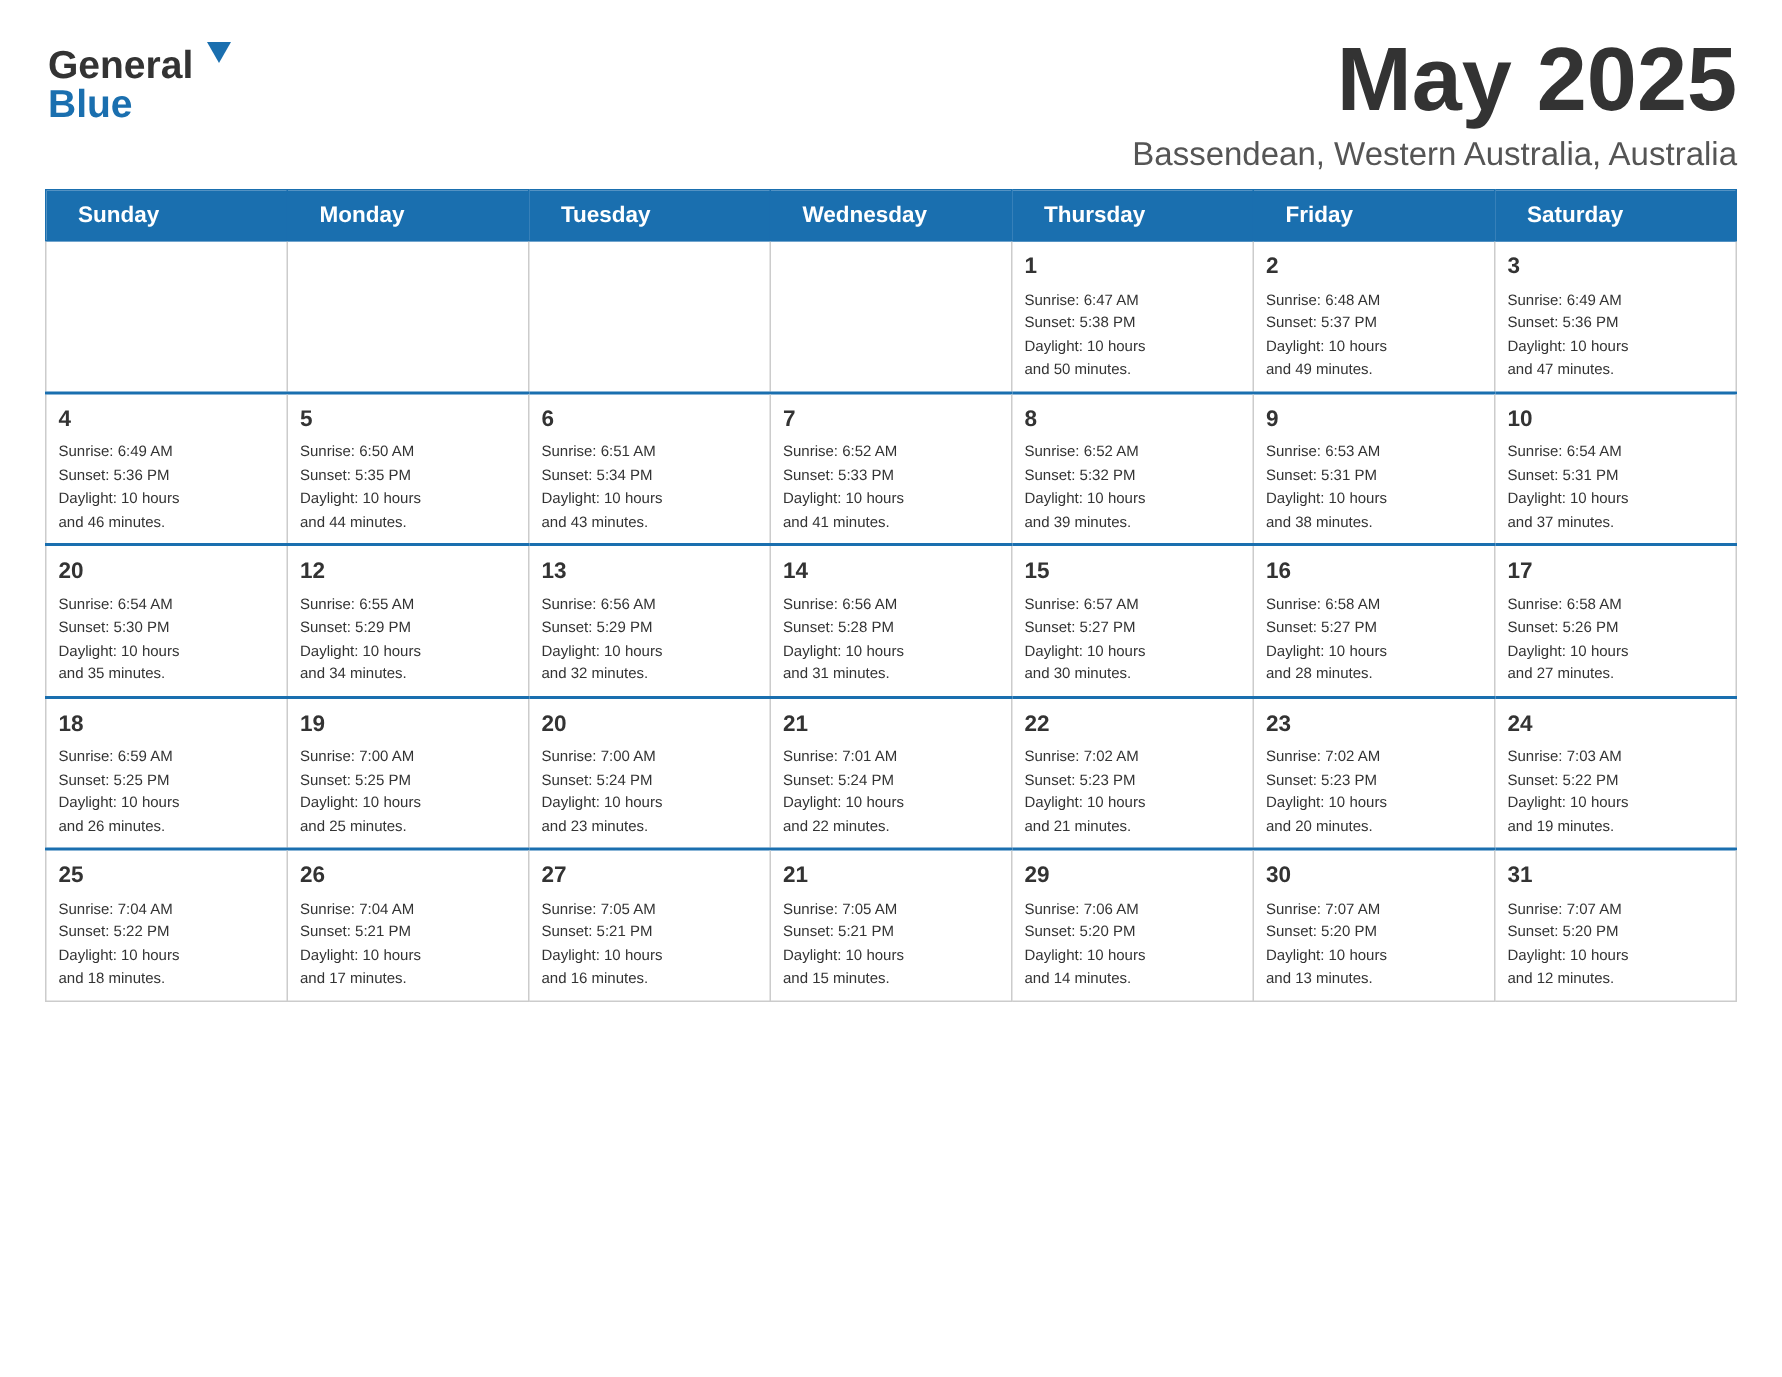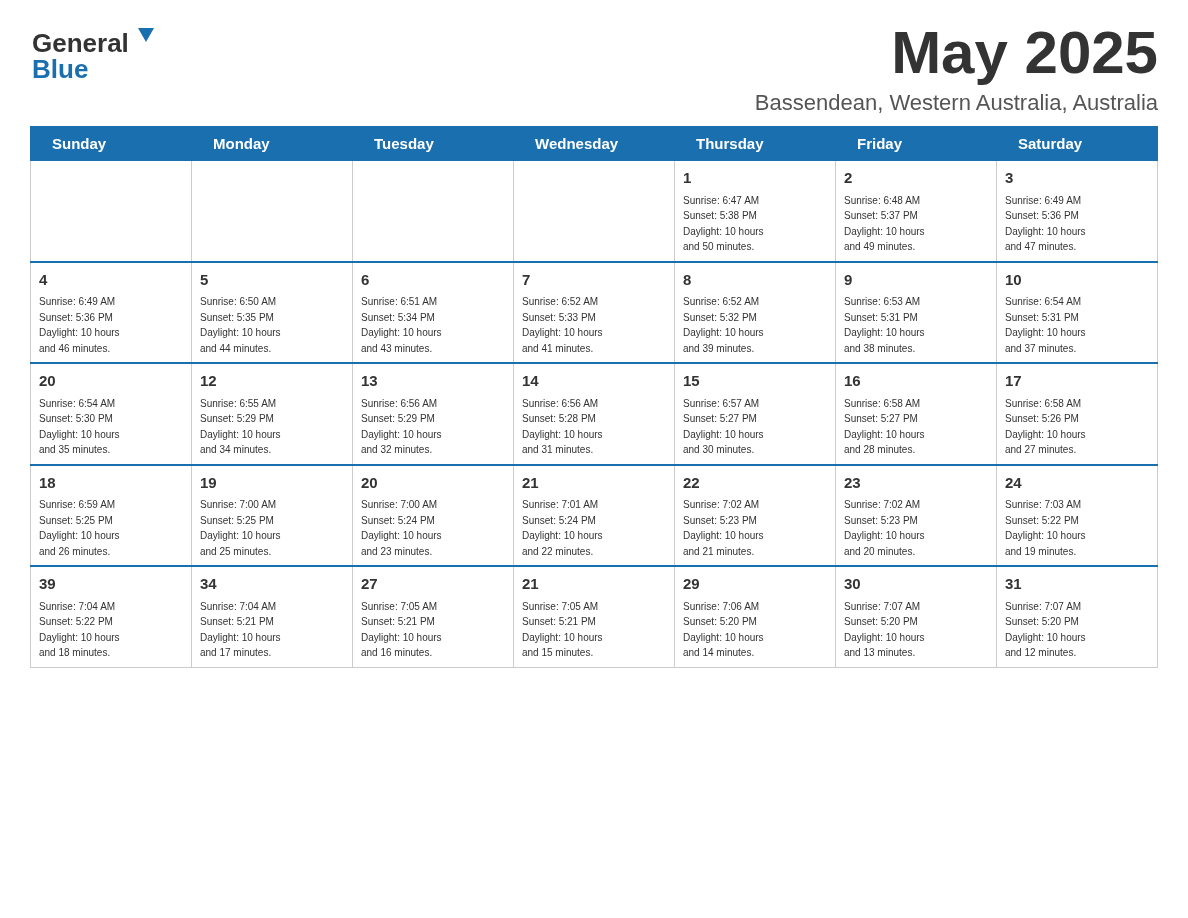--- a/index.html
+++ b/index.html
@@ -219,25 +219,25 @@
           <span class="day-number">23</span>
           <div class="day-info">Sunrise: 7:02 AM<br>Sunset: 5:23 PM<br>Daylight: 10 hours<br>and 20 minutes.</div>
         </td>
         <td>
           <span class="day-number">24</span>
           <div class="day-info">Sunrise: 7:03 AM<br>Sunset: 5:22 PM<br>Daylight: 10 hours<br>and 19 minutes.</div>
         </td>
       </tr>
       <tr class="row-divider">
         <td>
-          <span class="day-number">39</span>
+          <span class="day-number">25</span>
           <div class="day-info">Sunrise: 7:04 AM<br>Sunset: 5:22 PM<br>Daylight: 10 hours<br>and 18 minutes.</div>
         </td>
         <td>
-          <span class="day-number">34</span>
+          <span class="day-number">26</span>
           <div class="day-info">Sunrise: 7:04 AM<br>Sunset: 5:21 PM<br>Daylight: 10 hours<br>and 17 minutes.</div>
         </td>
         <td>
           <span class="day-number">27</span>
           <div class="day-info">Sunrise: 7:05 AM<br>Sunset: 5:21 PM<br>Daylight: 10 hours<br>and 16 minutes.</div>
         </td>
         <td>
           <span class="day-number">21</span>
           <div class="day-info">Sunrise: 7:05 AM<br>Sunset: 5:21 PM<br>Daylight: 10 hours<br>and 15 minutes.</div>
         </td>

